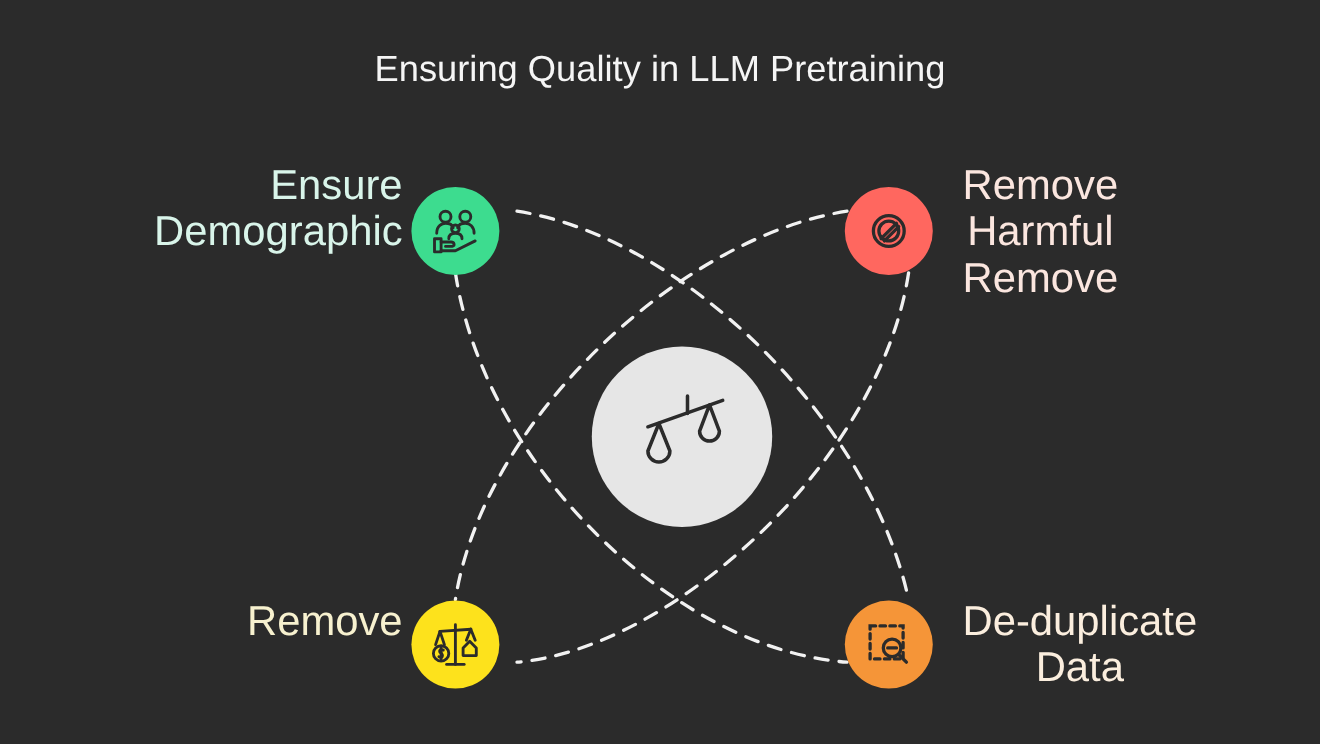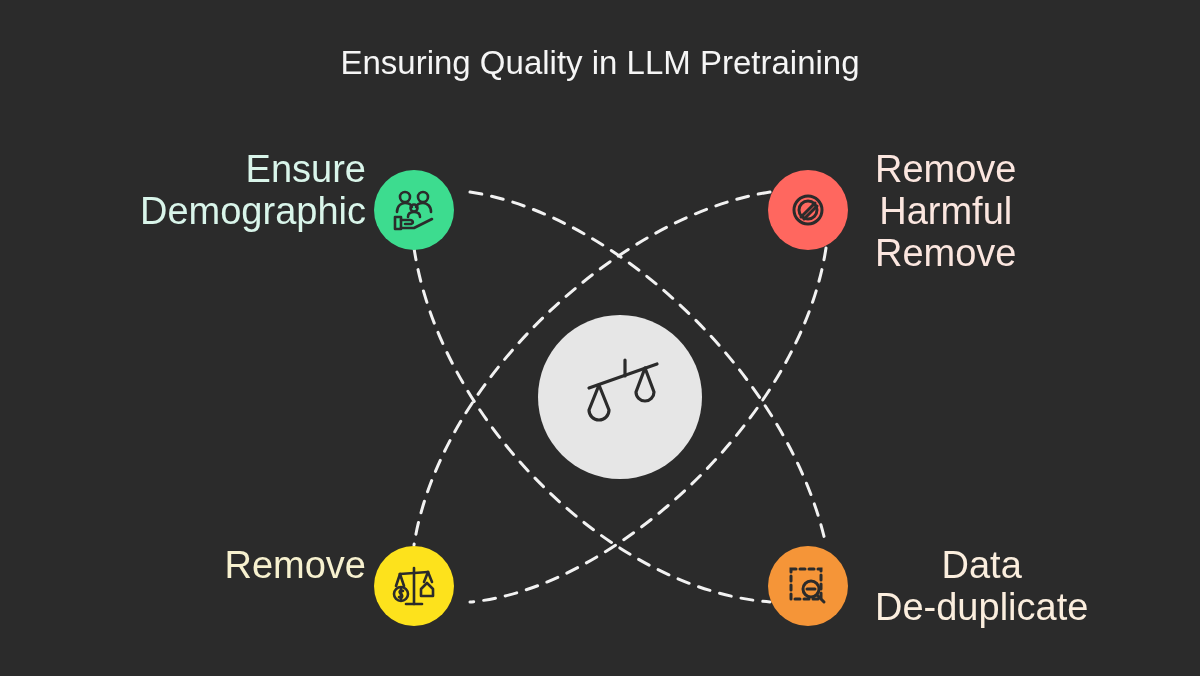--- a/index.html
+++ b/index.html
@@ -118,15 +118,15 @@
   <svg viewBox="0 0 48 48">
     <g fill="none" stroke="#2b2b2b" stroke-width="3" stroke-linecap="round">
       <rect x="7" y="7" width="30" height="30" stroke-dasharray="5 4"></rect>
       <circle cx="27" cy="27" r="8" stroke="#2b2b2b" fill="#f59538"></circle>
       <line x1="23" y1="27" x2="31" y2="27"></line>
       <line x1="33" y1="33" x2="40" y2="40"></line>
     </g>
   </svg>
 </div>
 <div class="label right" style="left:875px; top:544px; color:#fbeede;">
+  <span class="line">De-duplicate</span>
   <span class="line">Data</span>
-  <span class="line">De-duplicate</span>
 </div>
 
 </body></html>

